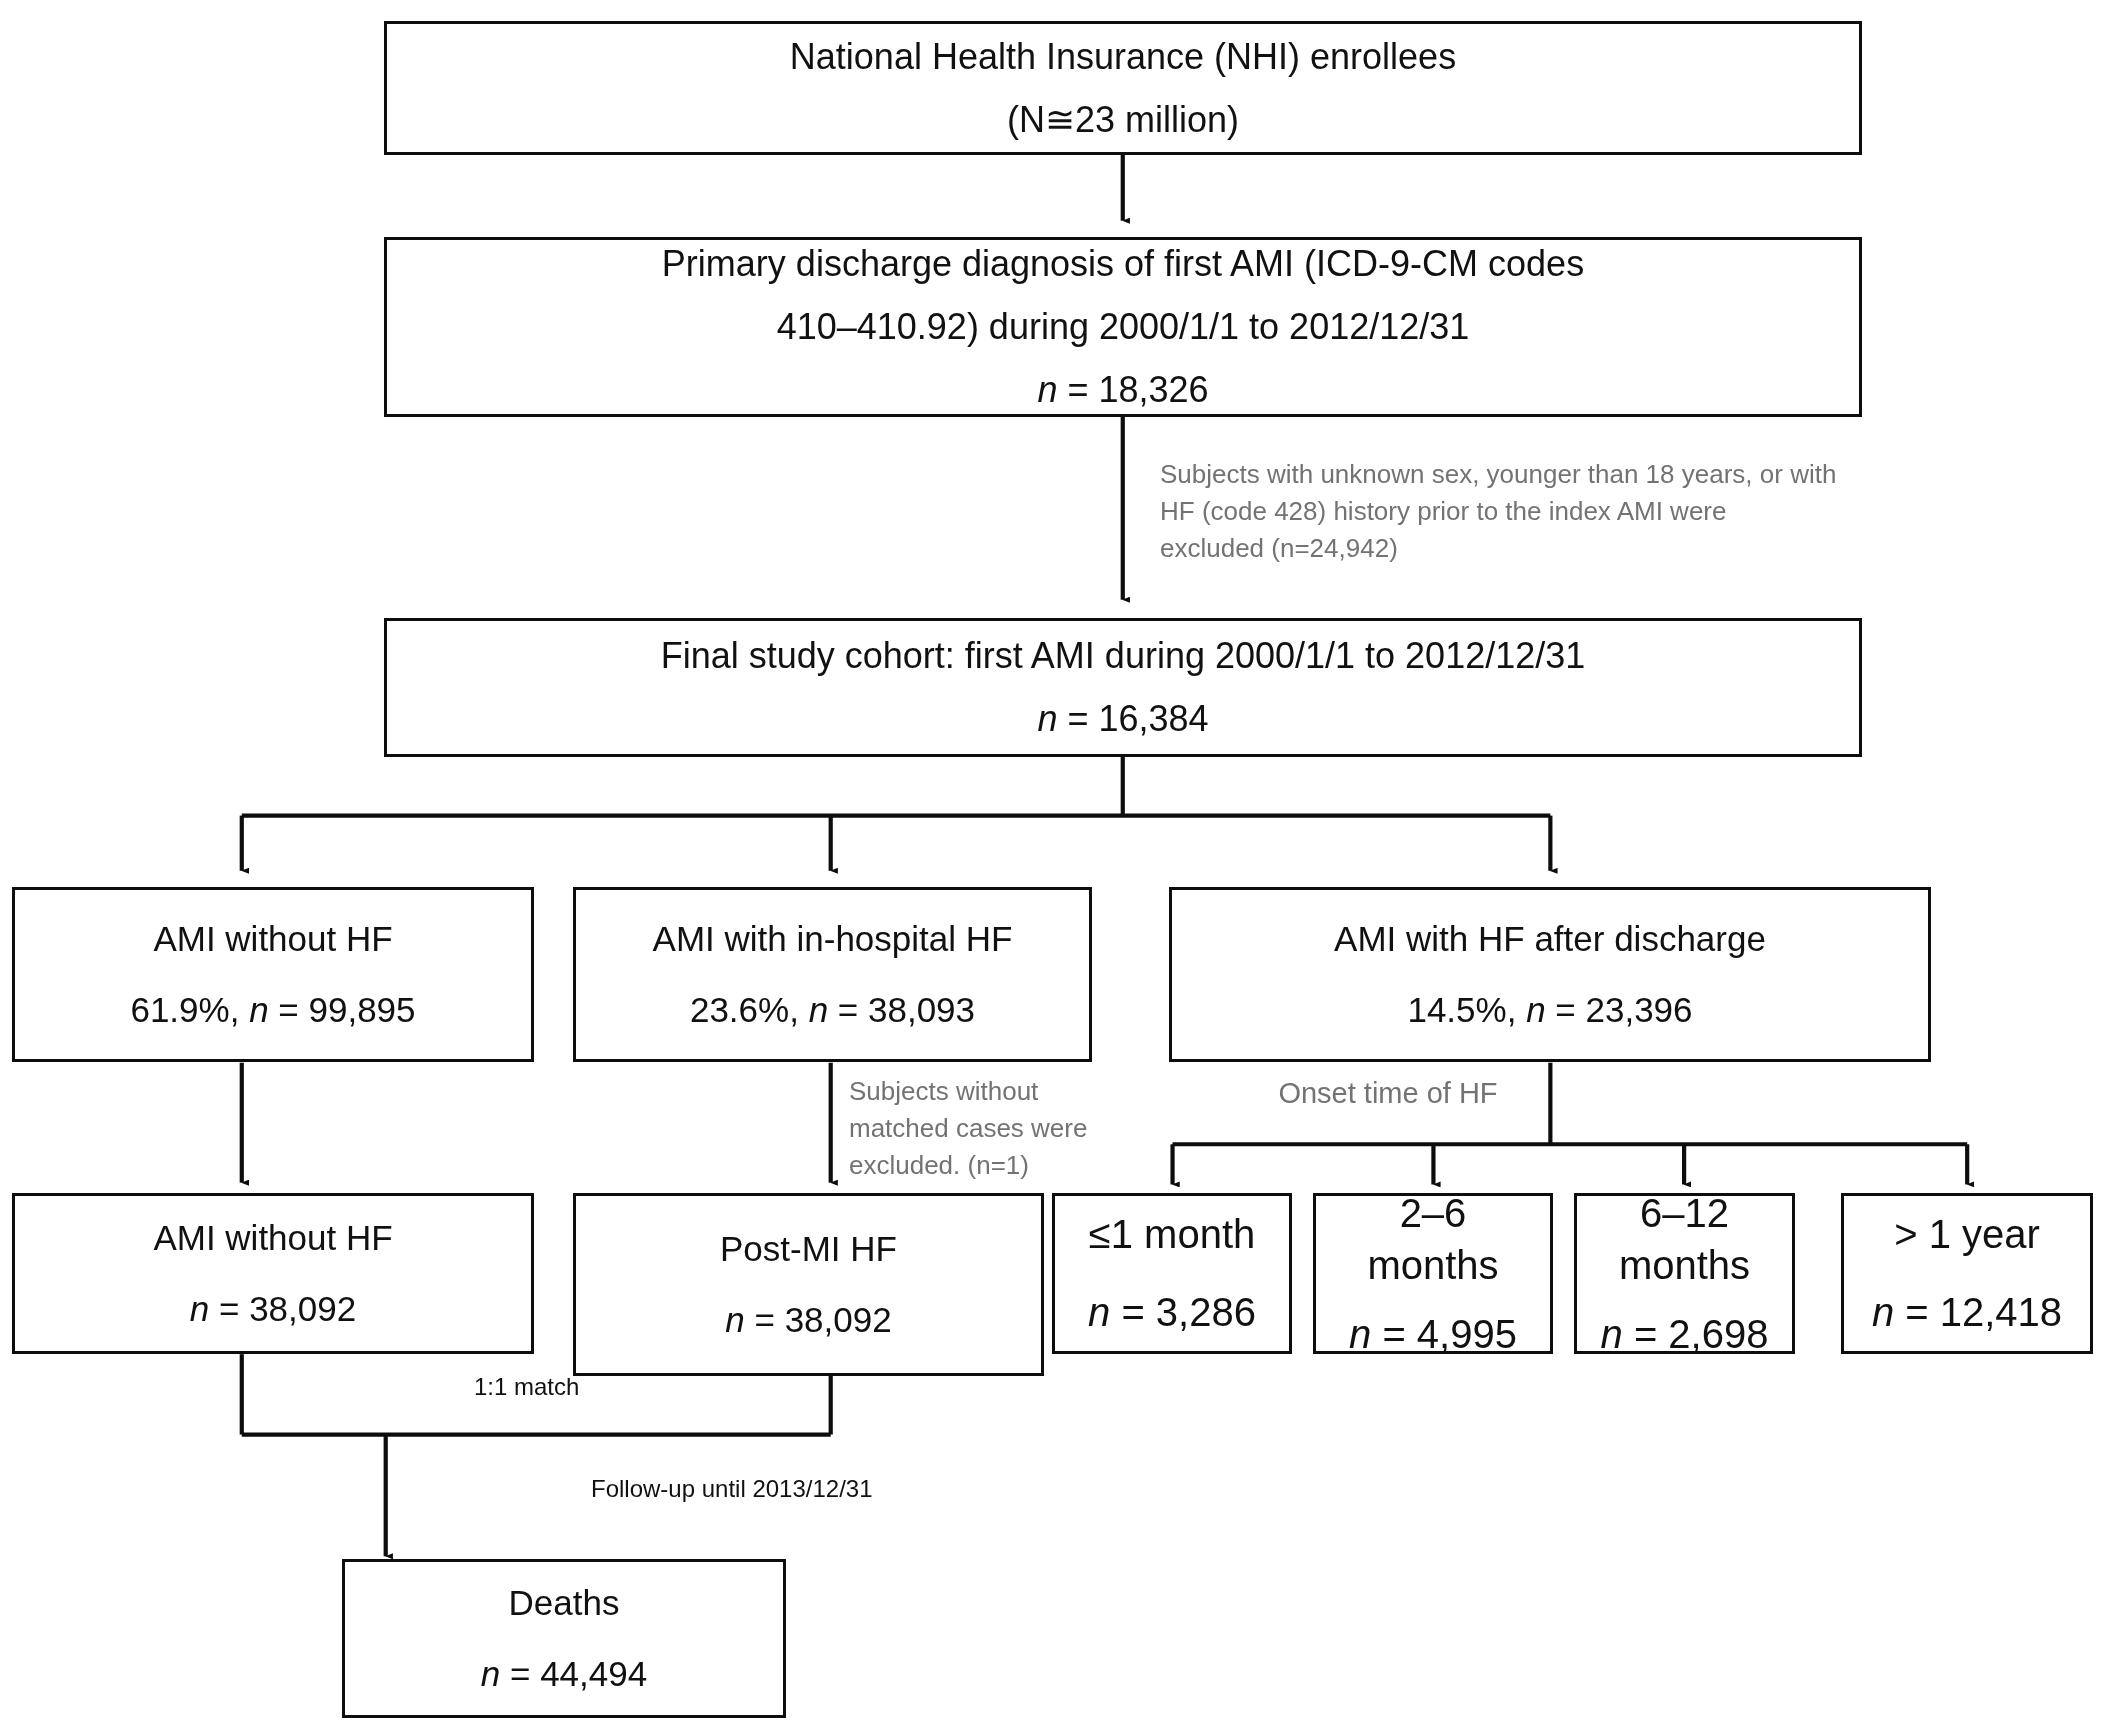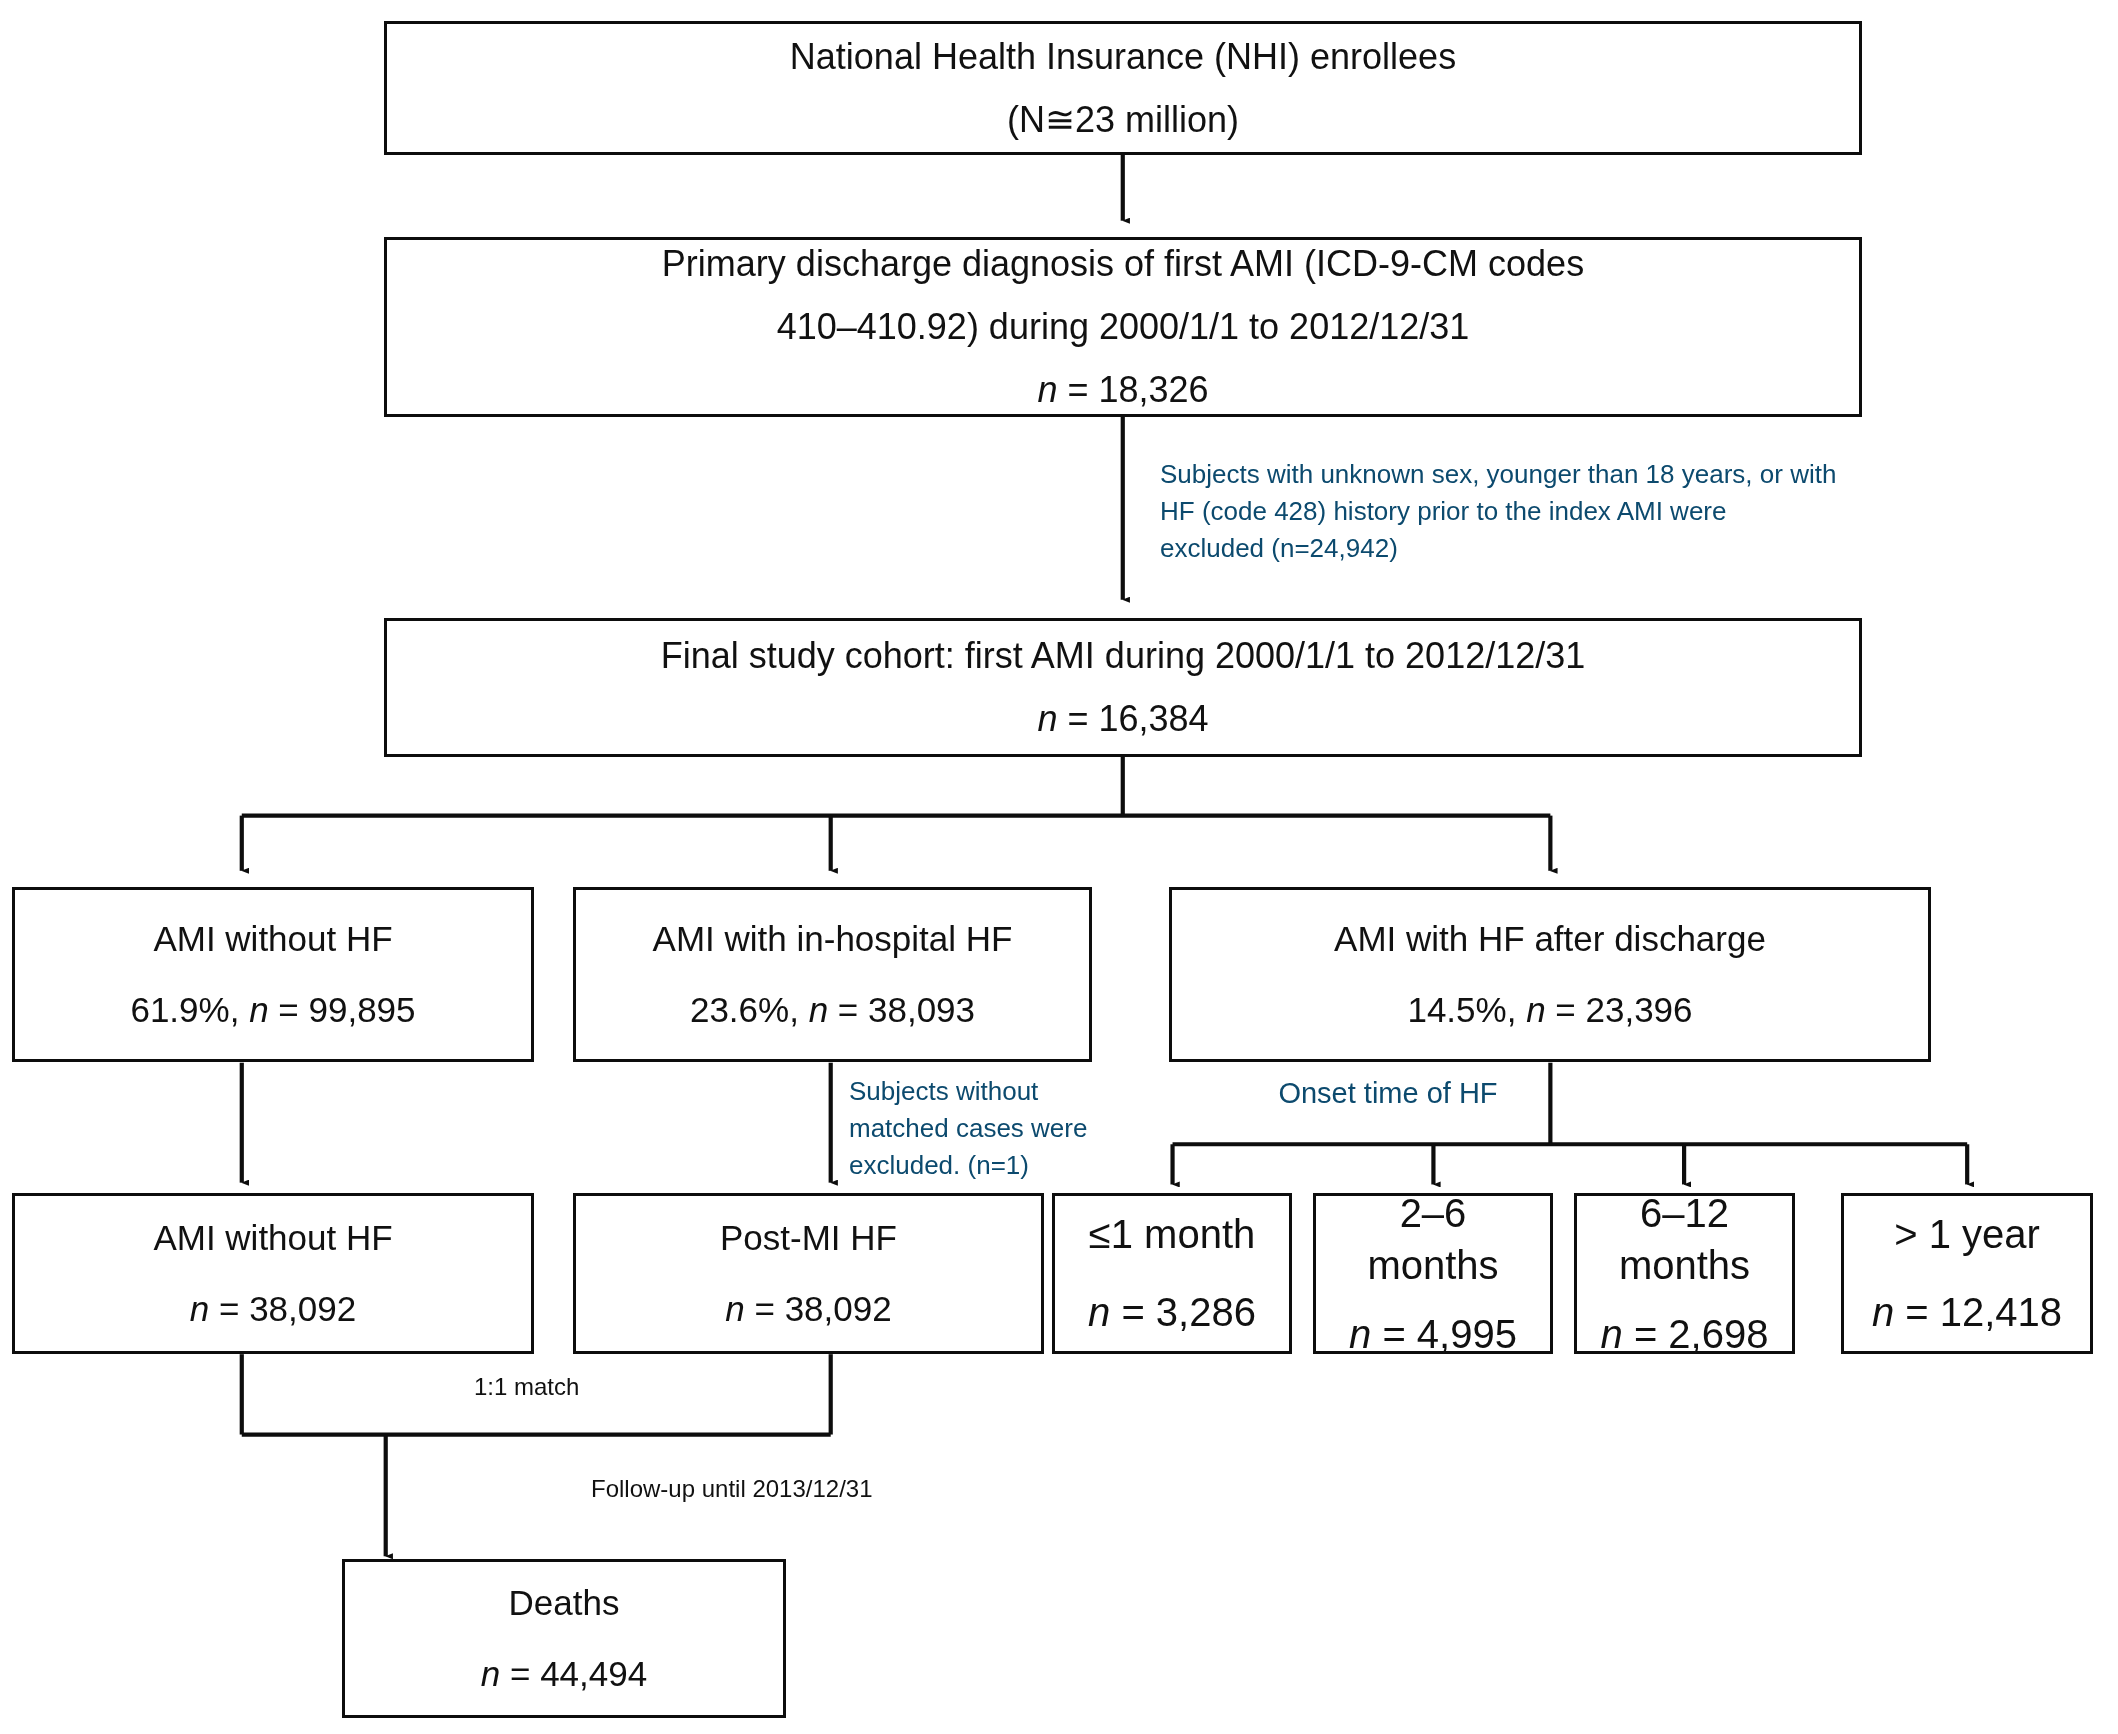--- a/index.html
+++ b/index.html
@@ -43,21 +43,21 @@
     white-space: nowrap;
   }
   .node-box.big    { font-size: 36px; }
   .node-box.mid    { font-size: 35px; }
   .node-box.small  { font-size: 40px; }
   .gap-top { margin-bottom: 15.6px; }
   .gap-big { margin-bottom: 25px; }
   .ital { font-style: italic; }
   .annot {
     position: absolute;
-    color: #0c4a6e;
+    color: #737373;
     font-size: 26px;
     line-height: 1.42;
     text-align: left;
     white-space: pre-line;
   }
   .annot.c { text-align: center; white-space: nowrap; }
   .edge-label {
     position: absolute;
     color: #111111;
     font-size: 24px;
@@ -145,21 +145,21 @@
 matched cases were
 excluded. (n=1)</div>
 
   <div class="annot c" style="left:1238px; top:1073px; width:300px; font-size:29px;">Onset time of HF</div>
 
   <div class="node-box mid" style="left:12px; top:1193px; width:522px; height:161px;">
     <span class="node-line gap-big">AMI without HF</span>
     <span class="node-line"><span class="ital">n</span><span> = 38,092</span></span>
   </div>
 
-  <div class="node-box mid" style="left:573px; top:1193px; width:471px; height:161px;">
+  <div class="node-box mid" style="left:573px; top:1193px; width:471px; height:183px;">
     <span class="node-line gap-big">Post-MI HF</span>
     <span class="node-line"><span class="ital">n</span><span> = 38,092</span></span>
   </div>
 
   <div class="node-box small" style="left:1052px; top:1193px; width:240px; height:161px;">
     <span class="node-line gap-big">≤1 month</span>
     <span class="node-line"><span class="ital">n</span><span> = 3,286</span></span>
   </div>
 
   <div class="node-box small" style="left:1313px; top:1193px; width:240px; height:161px;">

